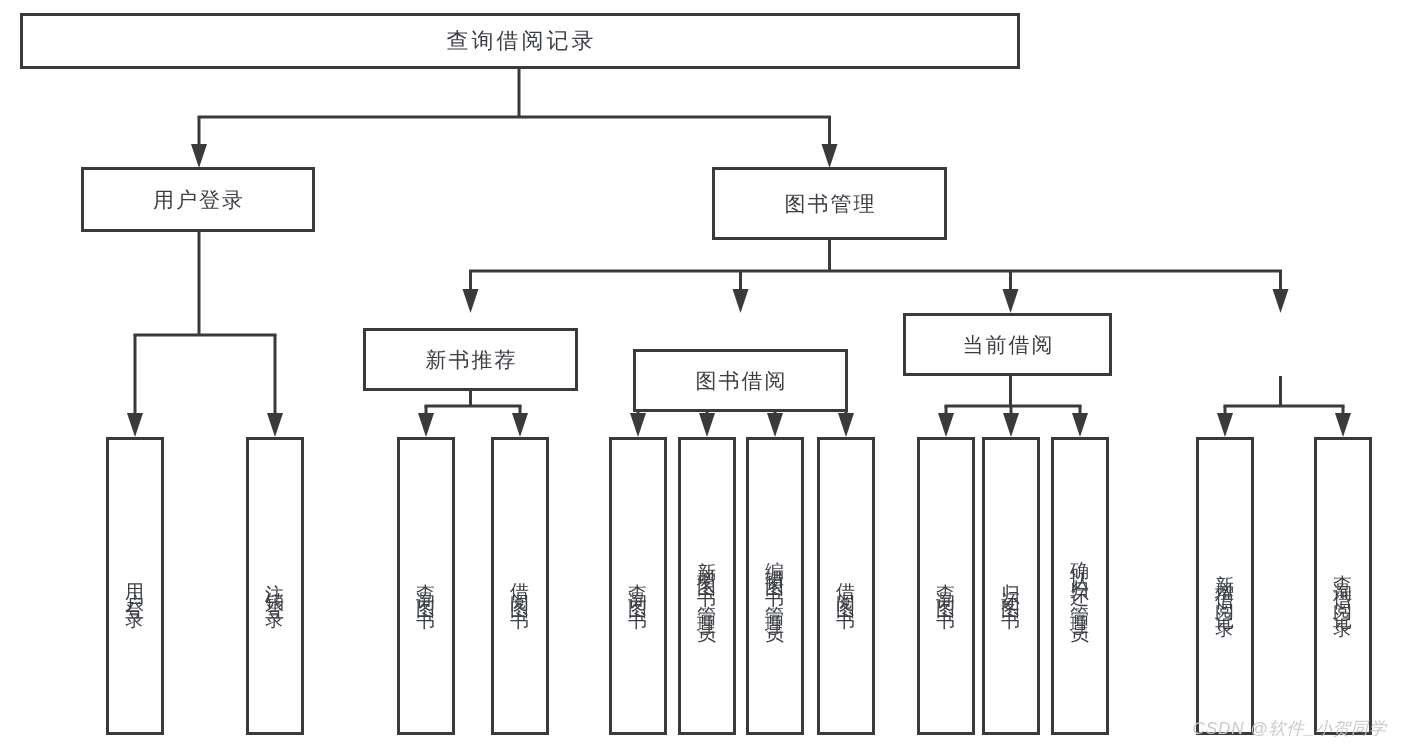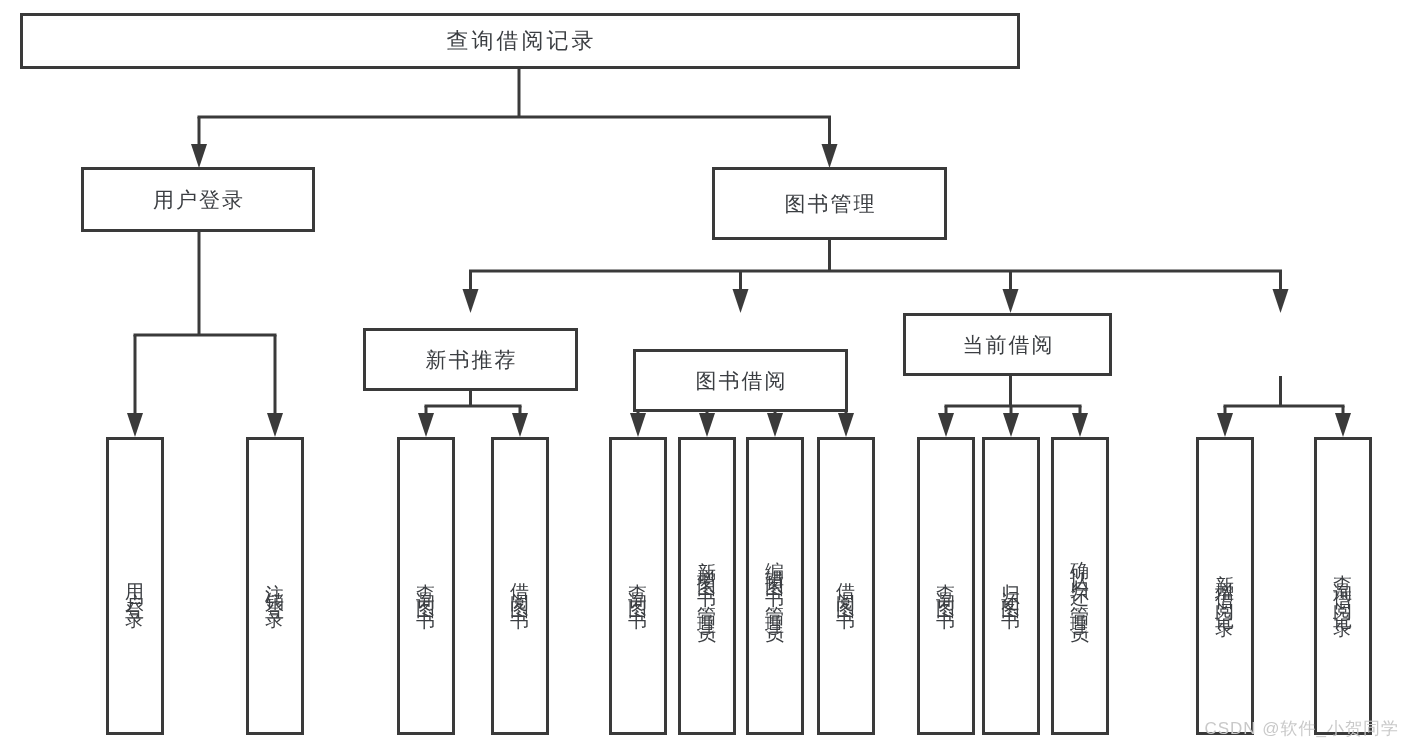--- a/index.html
+++ b/index.html
@@ -33,27 +33,28 @@
   .v-box span {
     writing-mode: vertical-rl;
     text-orientation: mixed;
     font-size: 19px;
     letter-spacing: 9px;
     line-height: 1;
     display: block;
   }
   .watermark {
     position: absolute;
-    right: 6px;
+    right: 18px;
     top: 717px;
     font-size: 17px;
     color: #c9c9c9;
     letter-spacing: 1px;
     z-index: 3;
     white-space: nowrap;
+    font-style: italic;
   }
 </style>
 </head>
 <body>
 
 <div class="stage">
 
   <svg id="connectors" viewBox="0 0 1405 747" xmlns="http://www.w3.org/2000/svg">
       <line x1="519" y1="69" x2="519" y2="117" stroke="#3a3a3a" stroke-width="3"></line>
       <line x1="199" y1="232" x2="199" y2="335" stroke="#3a3a3a" stroke-width="3"></line>

